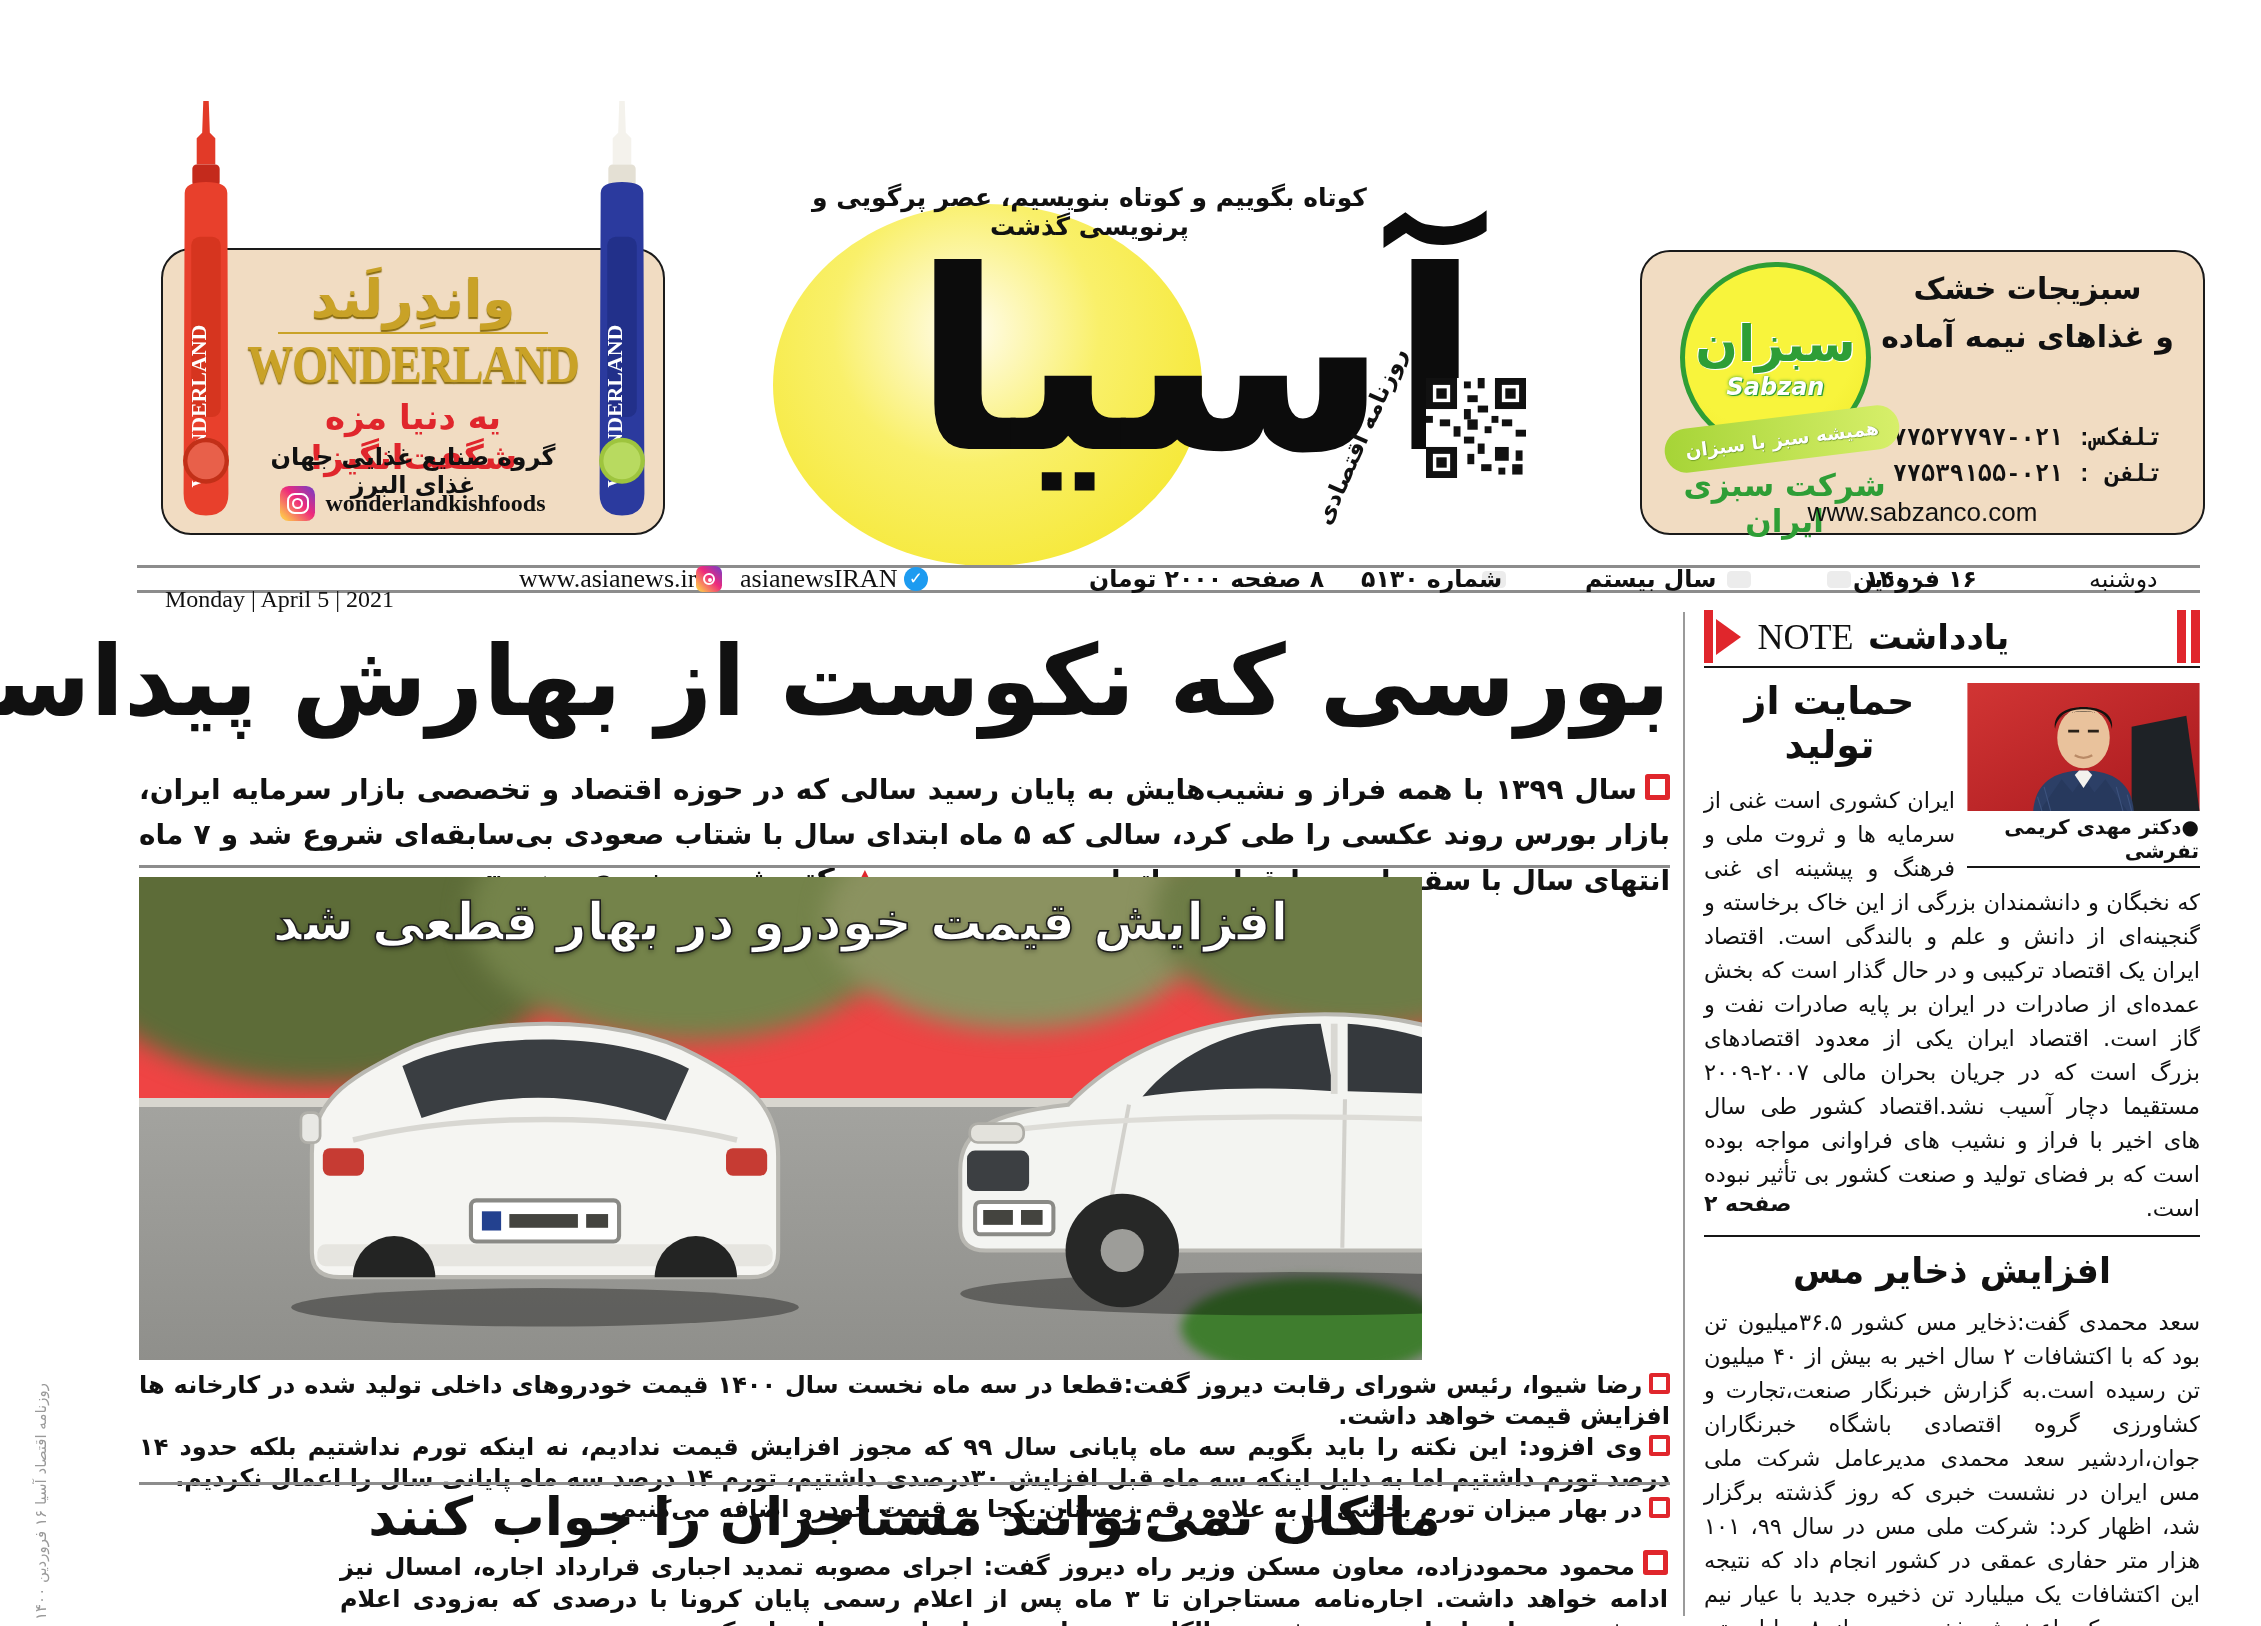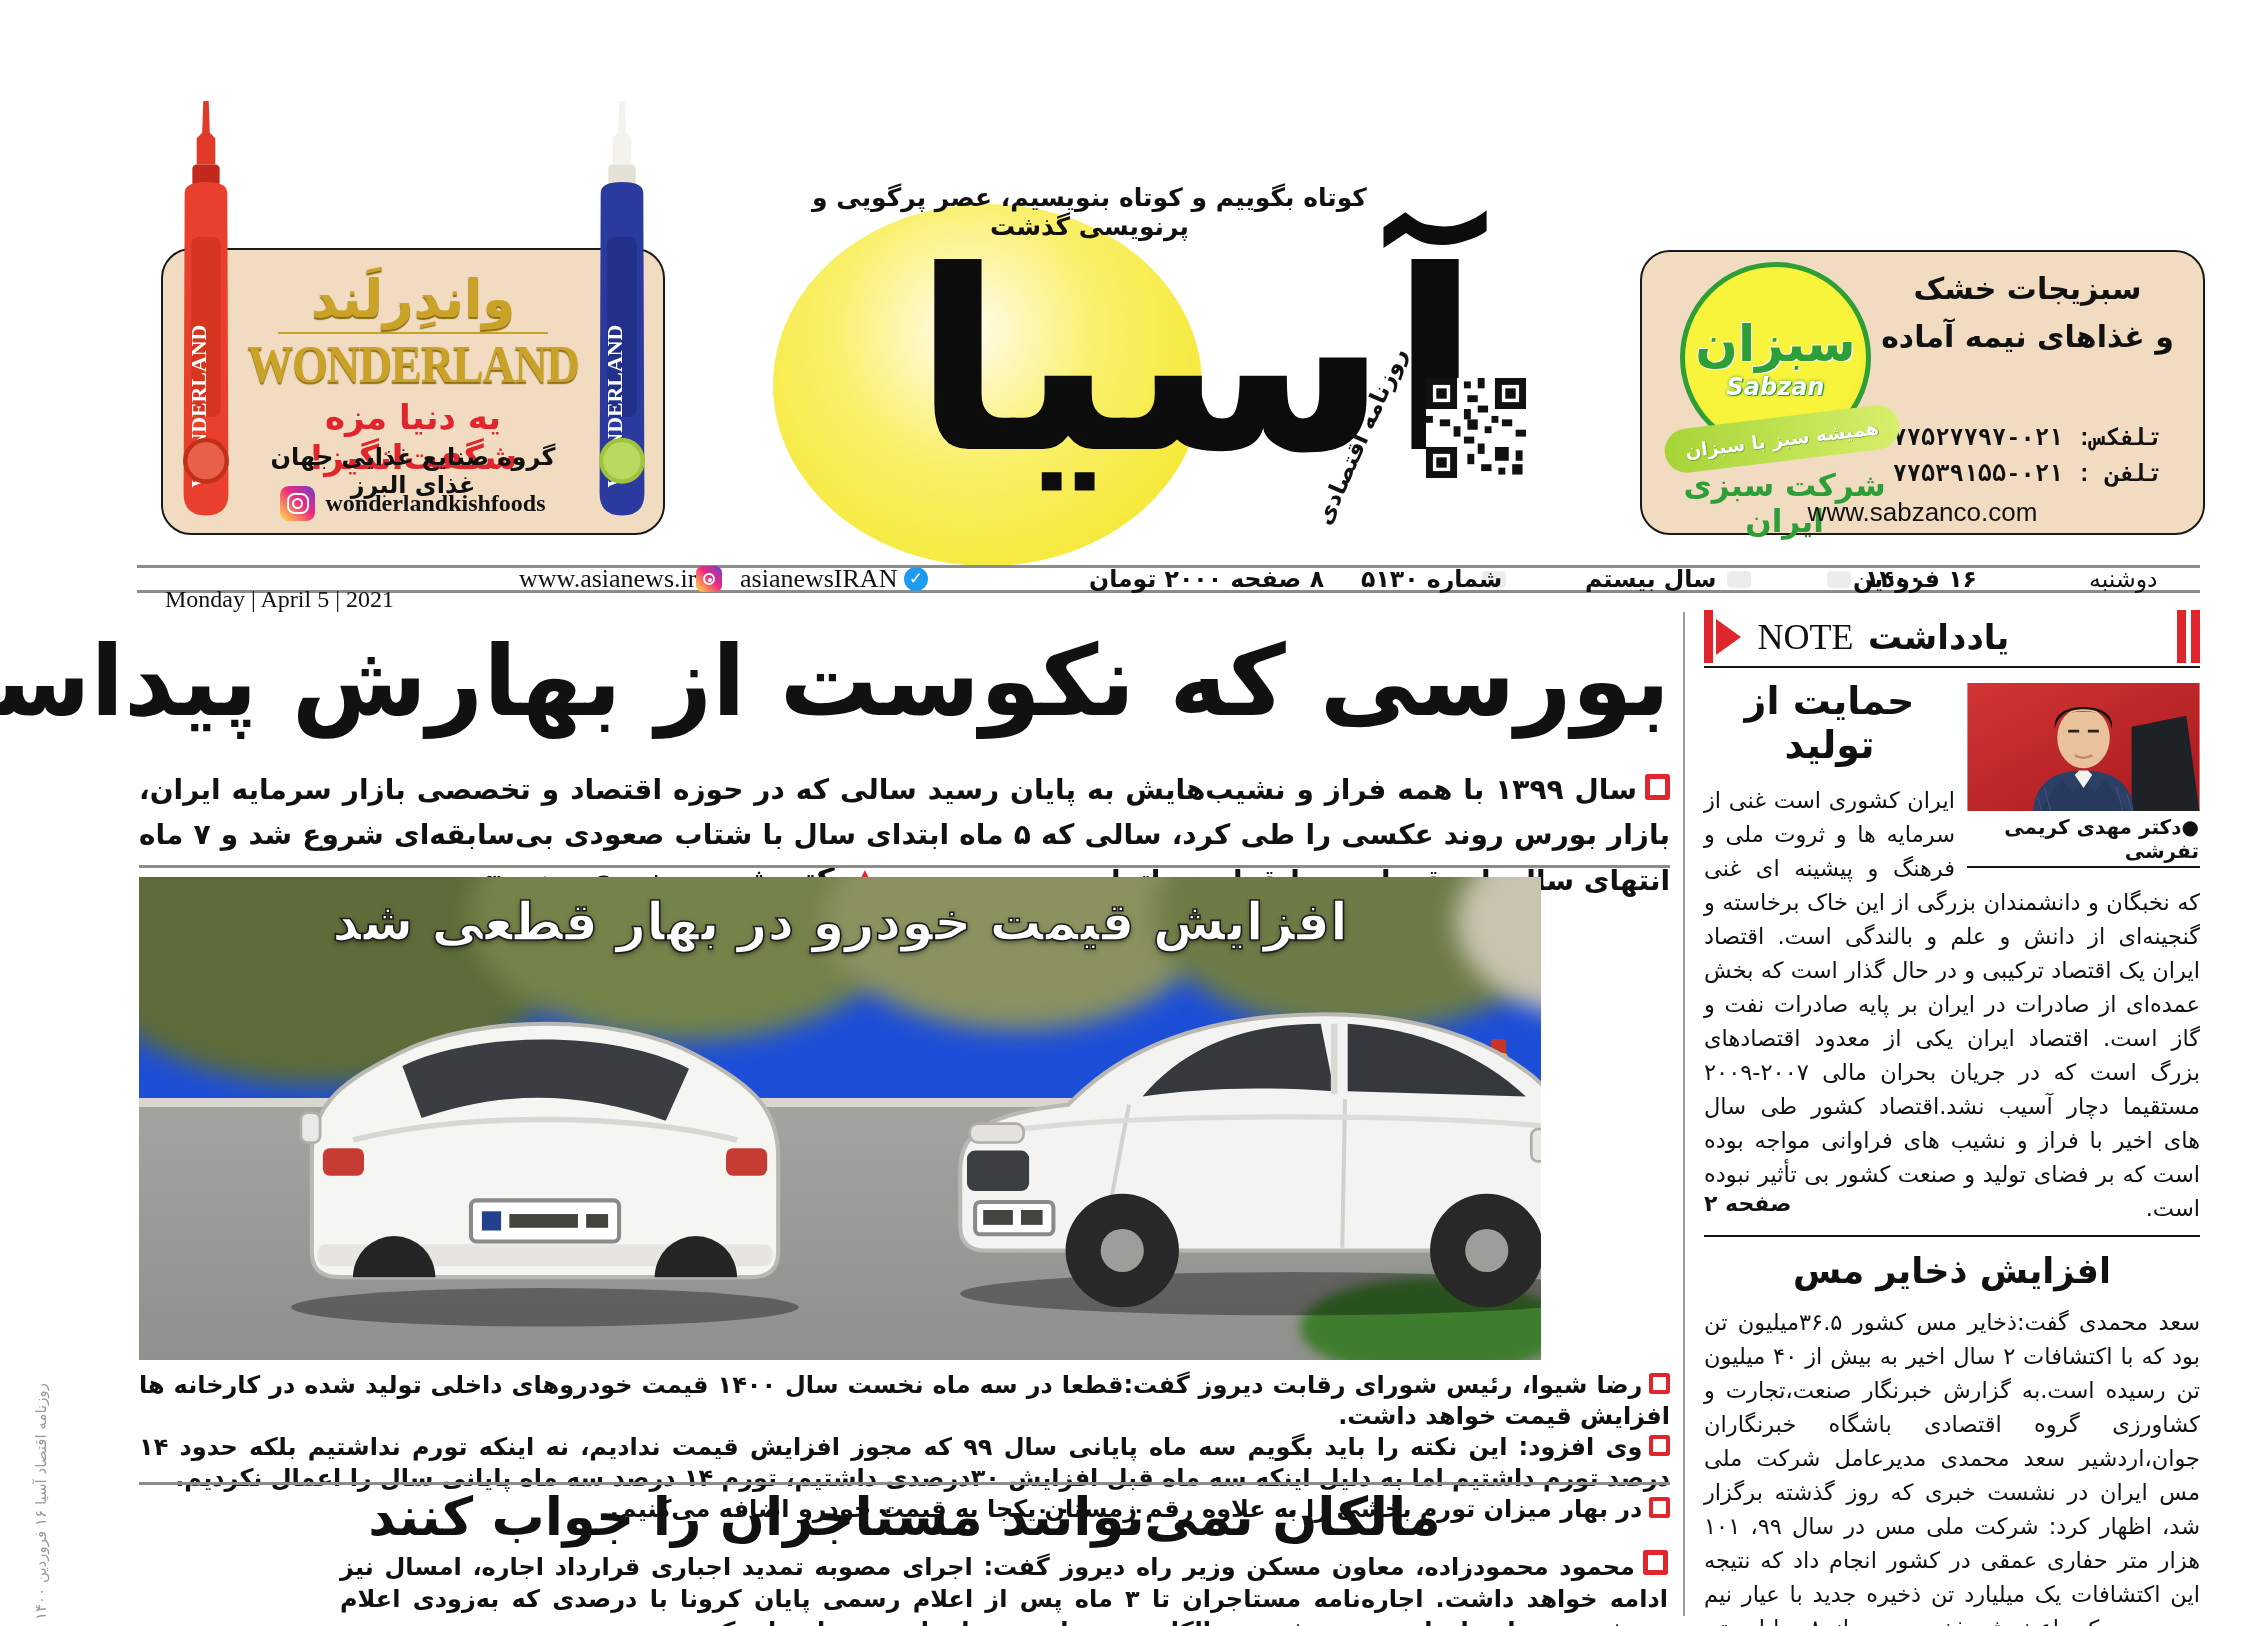--- a/index.html
+++ b/index.html
@@ -75,21 +75,21 @@
   #lead-summary{position:absolute;left:139px;top:767px;width:1531px;font-size:28px;line-height:45px;
                 font-weight:bold;text-align:justify;}
   .sq-bullet{display:inline-block;width:15.4px;height:15.4px;border:5px solid #e0262c;border-radius:2.7px;
              margin-left:7.7px;vertical-align:-0.5px;}
   .byline{margin-right:110px;font-weight:900;font-size:31px;white-space:nowrap;}
   .byline .tri{color:#e0262c;border-bottom:5.5px solid #e0262c;padding:0 2.2px 1.1px;}
   .pg-small{font-size:22px;font-weight:bold;}
   #rule-photo-top{left:139px;top:865px;width:1531px;height:2.7px;}
 
   
-  #photo{position:absolute;left:139px;top:877px;width:1402px;height:483px;overflow:hidden;background:#1d4ed8;}
+  #photo{position:absolute;left:139px;top:877px;width:1283px;height:483px;overflow:hidden;background:#ef4444;}
   .blob{position:absolute;border-radius:50%;filter:blur(12px);}
   #road{position:absolute;left:0;right:0;top:230px;bottom:0;background:linear-gradient(#a3a39f,#8f8f8b);}
   #curb{position:absolute;left:0;right:0;top:221px;height:11px;background:#d8d6cf;}
   #hedge{position:absolute;right:-22px;bottom:-16.5px;width:263px;height:99px;border-radius:50%;background:#3f7d2e;filter:blur(5.5px);}
   #hydrant{position:absolute;right:33px;top:176px;width:18.7px;height:60px;background:#e8b32a;border-radius:4.4px;}
   #hydrant::before{content:"";position:absolute;top:-14.3px;left:1.6px;width:15.4px;height:14.3px;background:#c8342a;border-radius:3.3px 3.3px 0 0;}
   .car{position:absolute;}
   #photo-headline{position:absolute;left:33px;right:33px;top:15.4px;text-align:center;font-size:52px;font-weight:900;
                   color:#fff;-webkit-text-stroke:1.6px #1d1d1d;text-shadow:0 2.2px 5.5px rgba(0,0,0,.5);}
 

